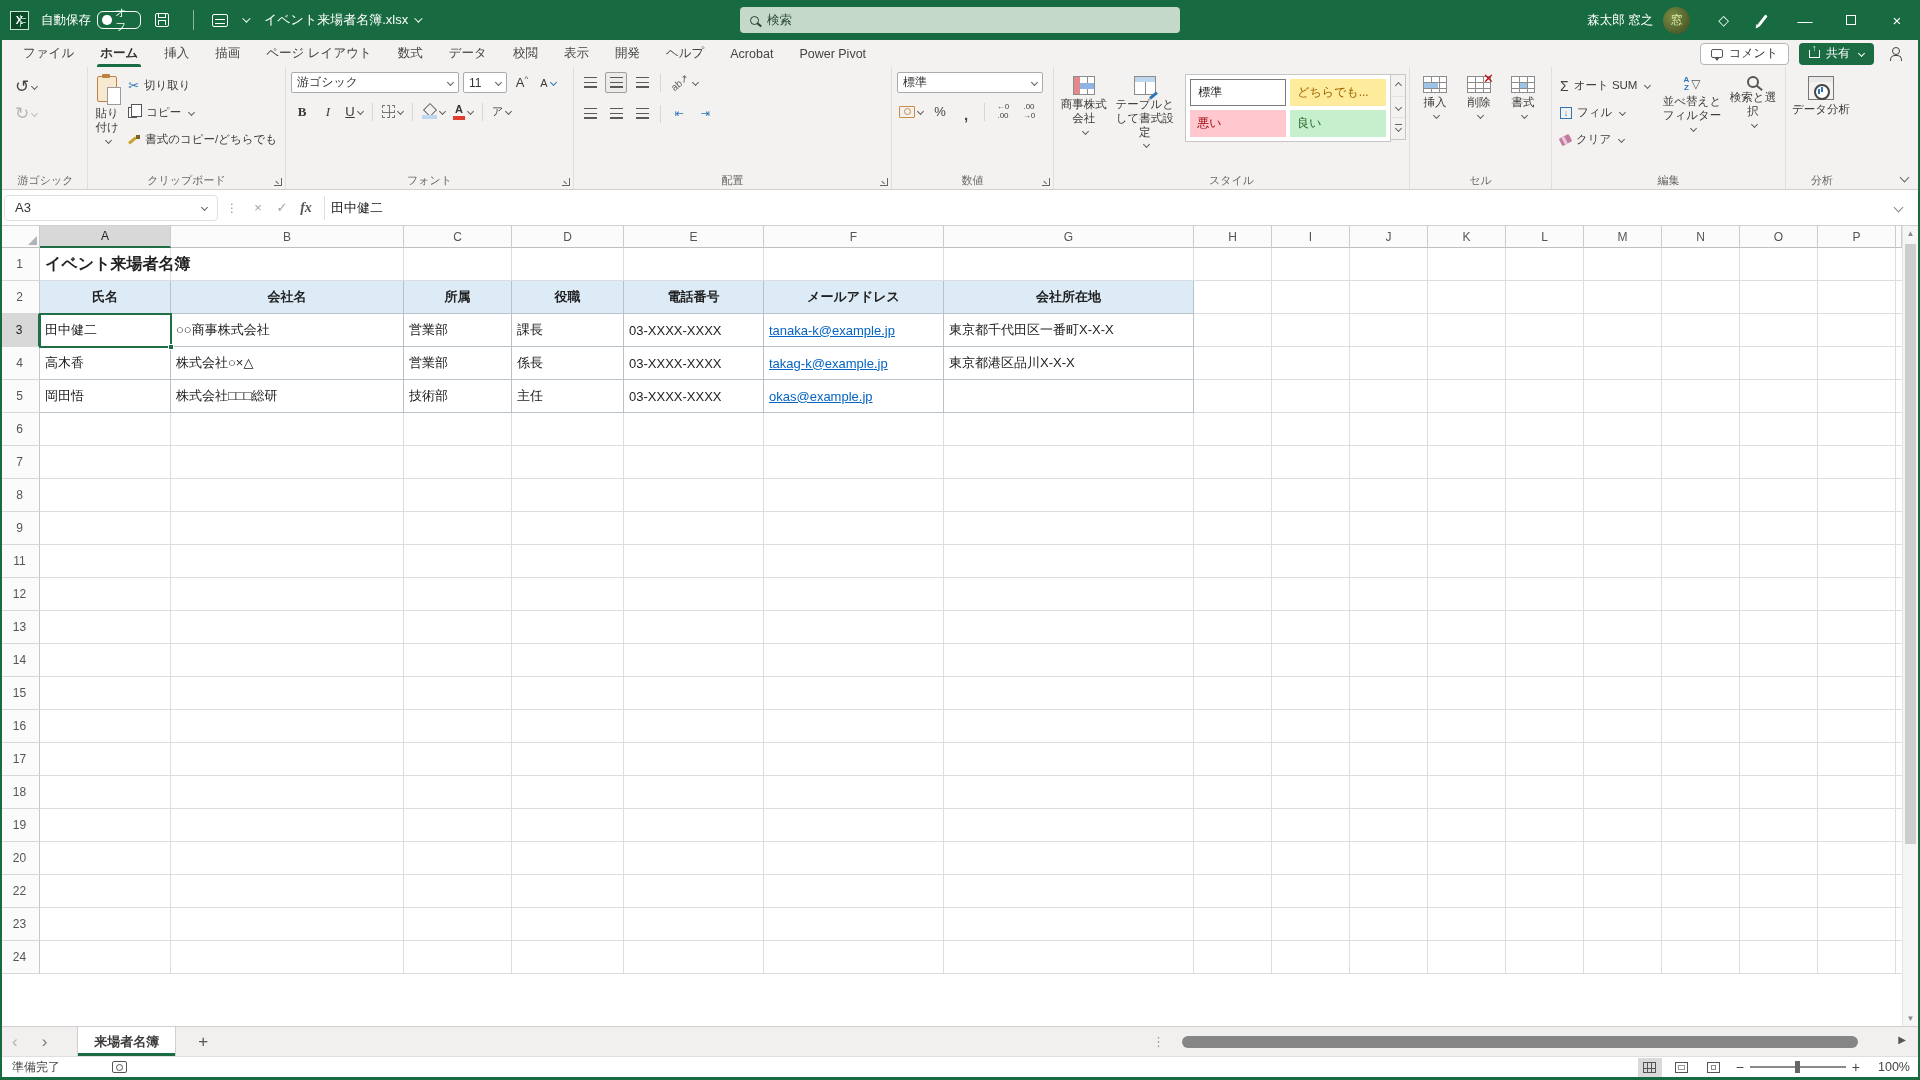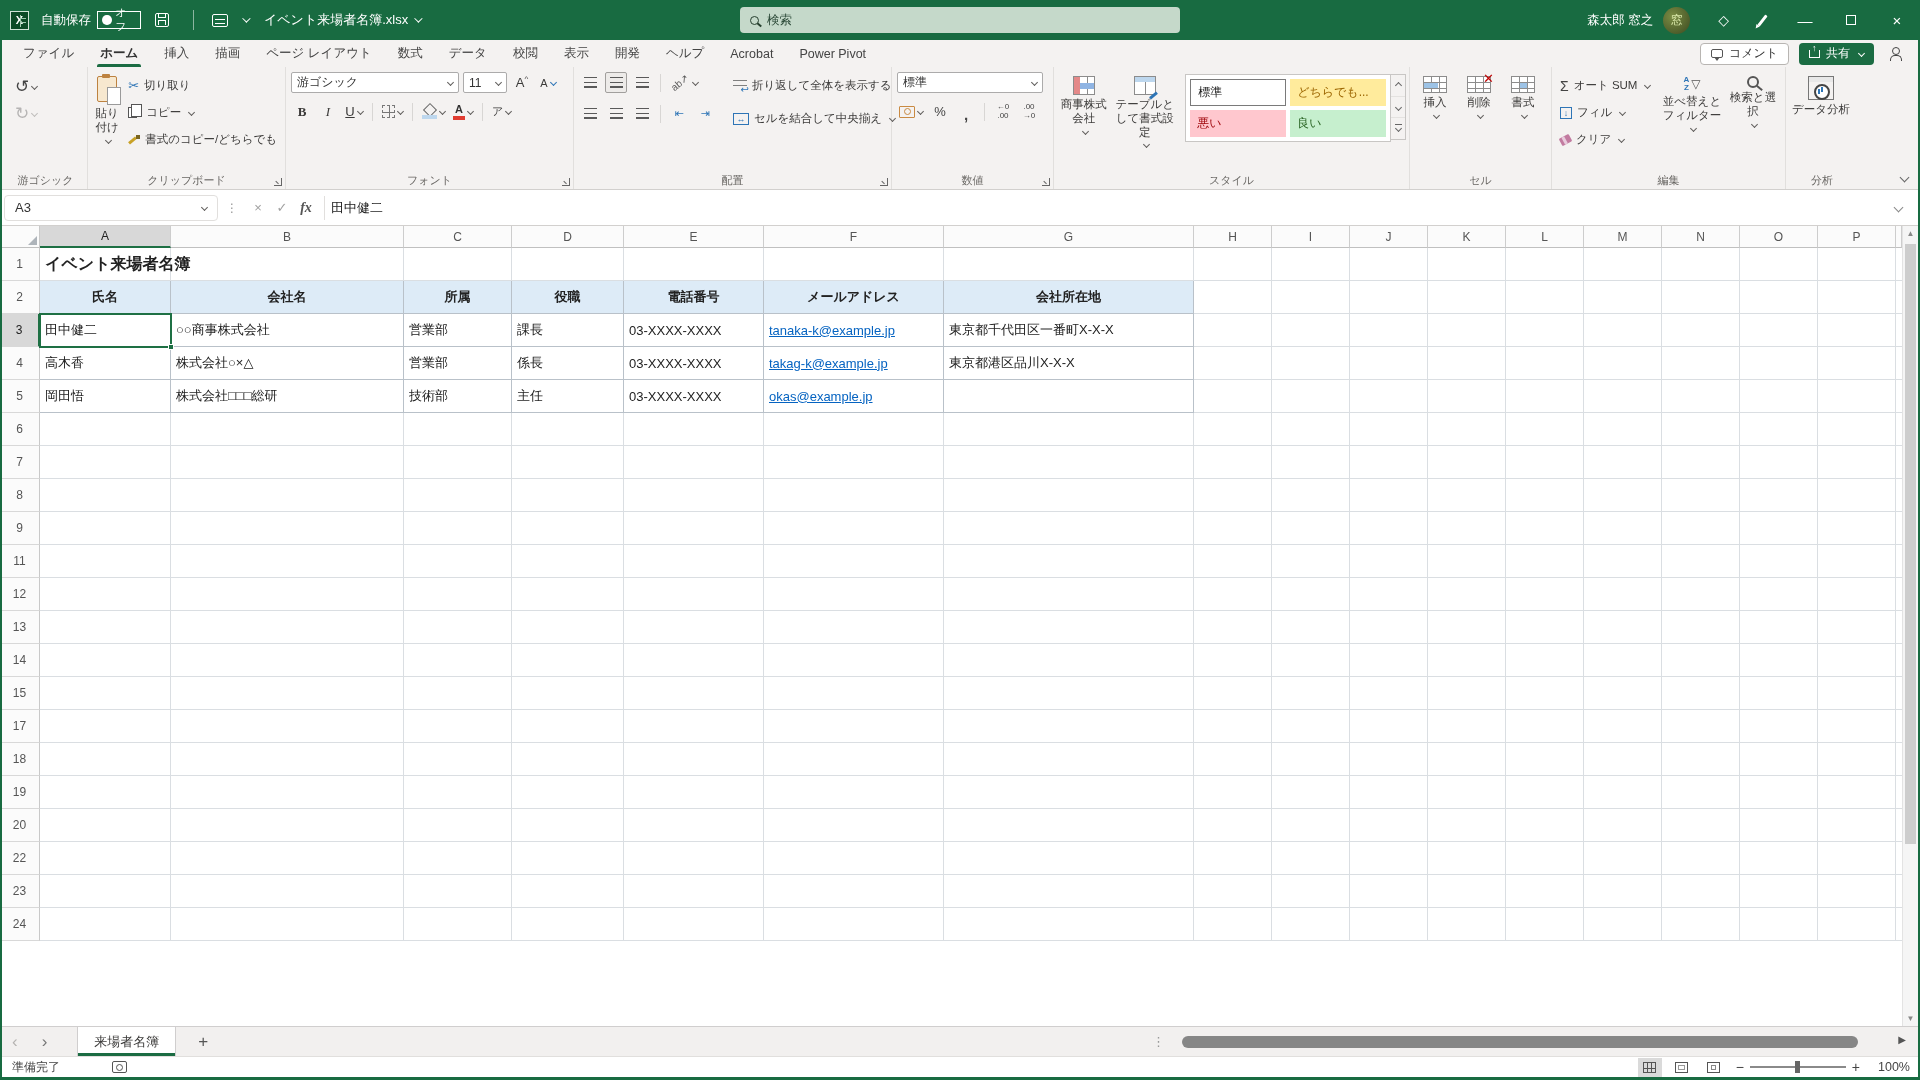--- a/index.html
+++ b/index.html
@@ -6,21 +6,21 @@
   html,body{width:1920px;height:1080px;overflow:hidden}
   body{font-family:"Liberation Sans","DejaVu Sans",sans-serif;background:#fff;position:relative}
   .app{position:absolute;inset:0}
   .frame{position:absolute;inset:0;border-left:2px solid #186B41;border-right:2px solid #186B41;border-bottom:3px solid #186B41;pointer-events:none;z-index:90}
 
   
   .titlebar{position:absolute;top:0;left:0;right:0;height:40px;background:#186B41;display:flex;align-items:center;color:#fff;padding:0 0 0 10px}
   .xl-logo{width:19px;height:19px;background:#0B4A26;border:1px solid #CFE3D6;display:flex;align-items:center;justify-content:center;font-weight:bold;font-size:11px;color:#fff;margin-right:12px;position:relative}
   .xl-logo::after{content:'';position:absolute;right:2px;top:3px;width:5px;height:12px;border-left:1px solid #9FC9AE;background:linear-gradient(to bottom,transparent 0 3px,#9FC9AE 3px 4px,transparent 4px 7px,#9FC9AE 7px 8px,transparent 0)}
   .autosave{display:flex;align-items:center;gap:6px;font-size:12.5px}
-  .pill{width:44px;height:18px;border:1.5px solid #fff;border-radius:0;display:flex;align-items:center;padding:0 4px;gap:4px}
+  .pill{width:44px;height:18px;border:1.5px solid #fff;border-radius:6px;display:flex;align-items:center;padding:0 4px;gap:4px}
   .knob{width:10px;height:10px;border-radius:50%;background:#fff}
   .pill span{font-size:10.5px}
   .saveic{width:14px;height:14px;border:1.5px solid #fff;border-radius:2px;position:relative;margin:0 14px}
   .saveic::before{content:'';position:absolute;top:-1px;left:2px;width:6px;height:4px;border:1px solid #fff;border-top:none}
   .saveic::after{content:'';position:absolute;bottom:1px;left:2px;width:6px;height:4px;border:1px solid #fff;border-bottom:none}
   .tb-sep{width:1px;height:20px;background:rgba(255,255,255,.5);margin:0 10px}
   .ribopt{width:16px;height:13px;border:1.5px solid #fff;border-radius:2px;position:relative;margin:0 8px}
   .ribopt::after{content:'';position:absolute;left:2px;right:2px;bottom:2px;height:3px;border-top:1px solid #fff;border-bottom:1px solid #fff}
   .wchev{display:inline-block;width:6px;height:6px;border-right:1.3px solid #fff;border-bottom:1.3px solid #fff;transform:rotate(45deg) translateY(-2px);margin:0 6px}
   .fname{font-size:13px;margin-left:10px;white-space:nowrap}
@@ -176,21 +176,21 @@
 
   
   .vscroll{position:absolute;right:2px;top:226px;width:16px;height:800px;background:#F5F5F5;border-left:1px solid #E3E3E3}
   .vscroll .arr{position:absolute;left:0;width:100%;text-align:center;font-size:8px;color:#888}
   .vthumb{position:absolute;left:2px;right:2px;top:18px;height:600px;background:#CDCDCD}
 
   
   .sheetrow{position:absolute;left:0;right:0;top:1026px;height:30px;background:#F2F0EF;border-top:1px solid #D0CECE;display:flex;align-items:center}
   .tabnav{color:#777;font-size:17px;padding:0 12px;line-height:1}
   .tabnav.dim{color:#B5B3B1}
-  .sheettab{height:100%;background:#fff;display:flex;align-items:center;padding:0 16px;margin-left:18px;font-size:13px;font-weight:normal;color:#3B3A39;border-right:1px solid #D0CECE;border-left:1px solid #D0CECE;position:relative}
+  .sheettab{height:100%;background:#fff;display:flex;align-items:center;padding:0 16px;margin-left:18px;font-size:13px;font-weight:bold;color:#3B3A39;border-right:1px solid #D0CECE;border-left:1px solid #D0CECE;position:relative}
   .sheettab::after{content:'';position:absolute;left:0;right:0;bottom:0;height:3px;background:#1B6C43}
   .addsheet{font-size:17px;color:#555;padding:0 22px}
   .tabsplit{position:absolute;left:1152px;color:#999;font-size:13px}
   .hscroll{position:absolute;left:1168px;right:34px;top:9px;height:12px}
   .hthumb{position:absolute;left:14px;right:28px;top:0;height:12px;background:#868686;border-radius:6px}
   .harrow{position:absolute;right:14px;top:7px;font-size:10px;color:#555}
 
   
   .statusbar{position:absolute;left:0;right:0;top:1056px;height:21px;background:#fff;border-top:1px solid #E1DFDD;display:flex;align-items:center;font-size:12px;color:#444}
   .sb-mode{margin-left:12px}
@@ -399,31 +399,20 @@
               </div>
             <div class="vsep"></div>
             <div class="icobtn">
                 <span style="font-size:11px;color:#2E75B6">⇤</span>
               </div>
             <div class="icobtn">
                 <span style="font-size:11px;color:#2E75B6">⇥</span>
               </div>
           </div>
         </div>
-        <div class="vstack" style="margin-left:10px;padding-top:2px">
-          <div class="srow">
-              <span class="wrapic"></span>
-              <span>折り返して全体を表示する</span>
-            </div>
-          <div class="srow" style="margin-top:6px">
-              <span class="mergeic">↔</span>
-              <span>セルを結合して中央揃え</span>
-              <span class="chev"></span>
-            </div>
-        </div>
       </div>
       <div class="glabel">配置</div>
       <div class="launcher"></div>
     </div>
 
     <div class="rgroup" style="width:162px">
       <div class="frow">
         <div class="selbox" style="width:146px">
             <span>標準</span>
             <span class="chev"></span>
@@ -874,20 +863,40 @@
         <div class="cell" style="width: 78px;"></div>
         <div class="cell" style="width: 78px;"></div>
         <div class="cell" style="width: 78px;"></div>
         <div class="cell" style="width: 78px;"></div>
         <div class="cell" style="width: 78px;"></div>
         <div class="cell" style="width: 78px;"></div>
         <div class="cell" style="width: 78px;"></div>
         <div class="cell" style="width: 6px;"></div>
       </div>
       <div class="grow">
+        <div class="rownum">16</div>
+        <div class="cell" style="width: 131px;"></div>
+        <div class="cell" style="width: 233px;"></div>
+        <div class="cell" style="width: 108px;"></div>
+        <div class="cell" style="width: 112px;"></div>
+        <div class="cell" style="width: 140px;"></div>
+        <div class="cell" style="width: 180px;"></div>
+        <div class="cell" style="width: 250px;"></div>
+        <div class="cell" style="width: 78px;"></div>
+        <div class="cell" style="width: 78px;"></div>
+        <div class="cell" style="width: 78px;"></div>
+        <div class="cell" style="width: 78px;"></div>
+        <div class="cell" style="width: 78px;"></div>
+        <div class="cell" style="width: 78px;"></div>
+        <div class="cell" style="width: 78px;"></div>
+        <div class="cell" style="width: 78px;"></div>
+        <div class="cell" style="width: 78px;"></div>
+        <div class="cell" style="width: 6px;"></div>
+      </div>
+      <div class="grow">
         <div class="rownum">17</div>
         <div class="cell" style="width: 131px;"></div>
         <div class="cell" style="width: 233px;"></div>
         <div class="cell" style="width: 108px;"></div>
         <div class="cell" style="width: 112px;"></div>
         <div class="cell" style="width: 140px;"></div>
         <div class="cell" style="width: 180px;"></div>
         <div class="cell" style="width: 250px;"></div>
         <div class="cell" style="width: 78px;"></div>
         <div class="cell" style="width: 78px;"></div>

